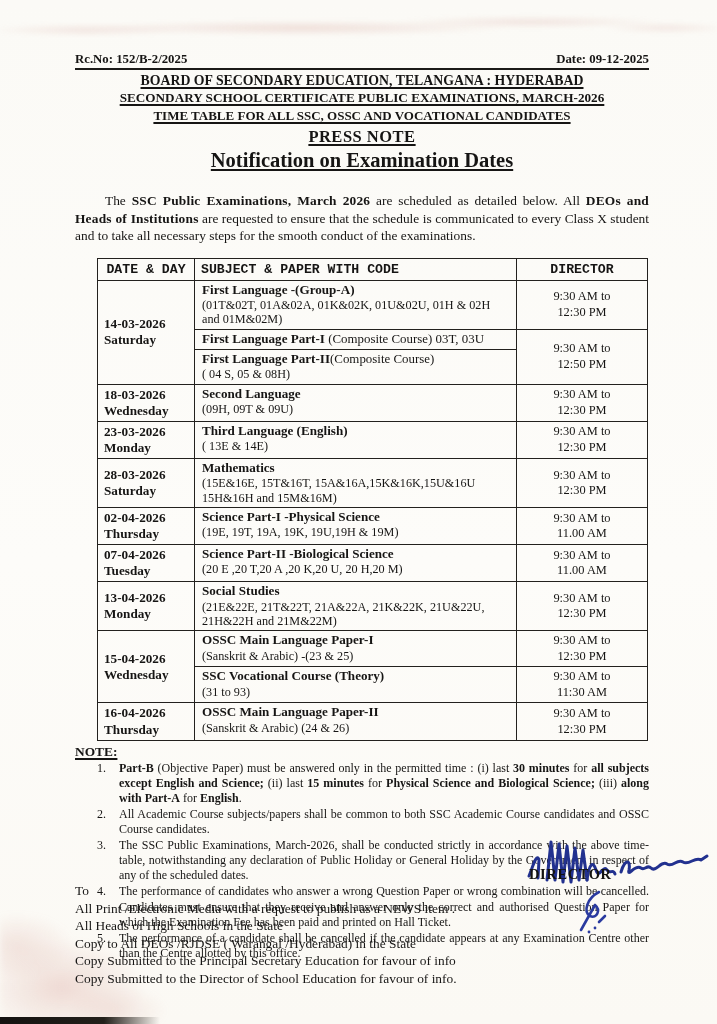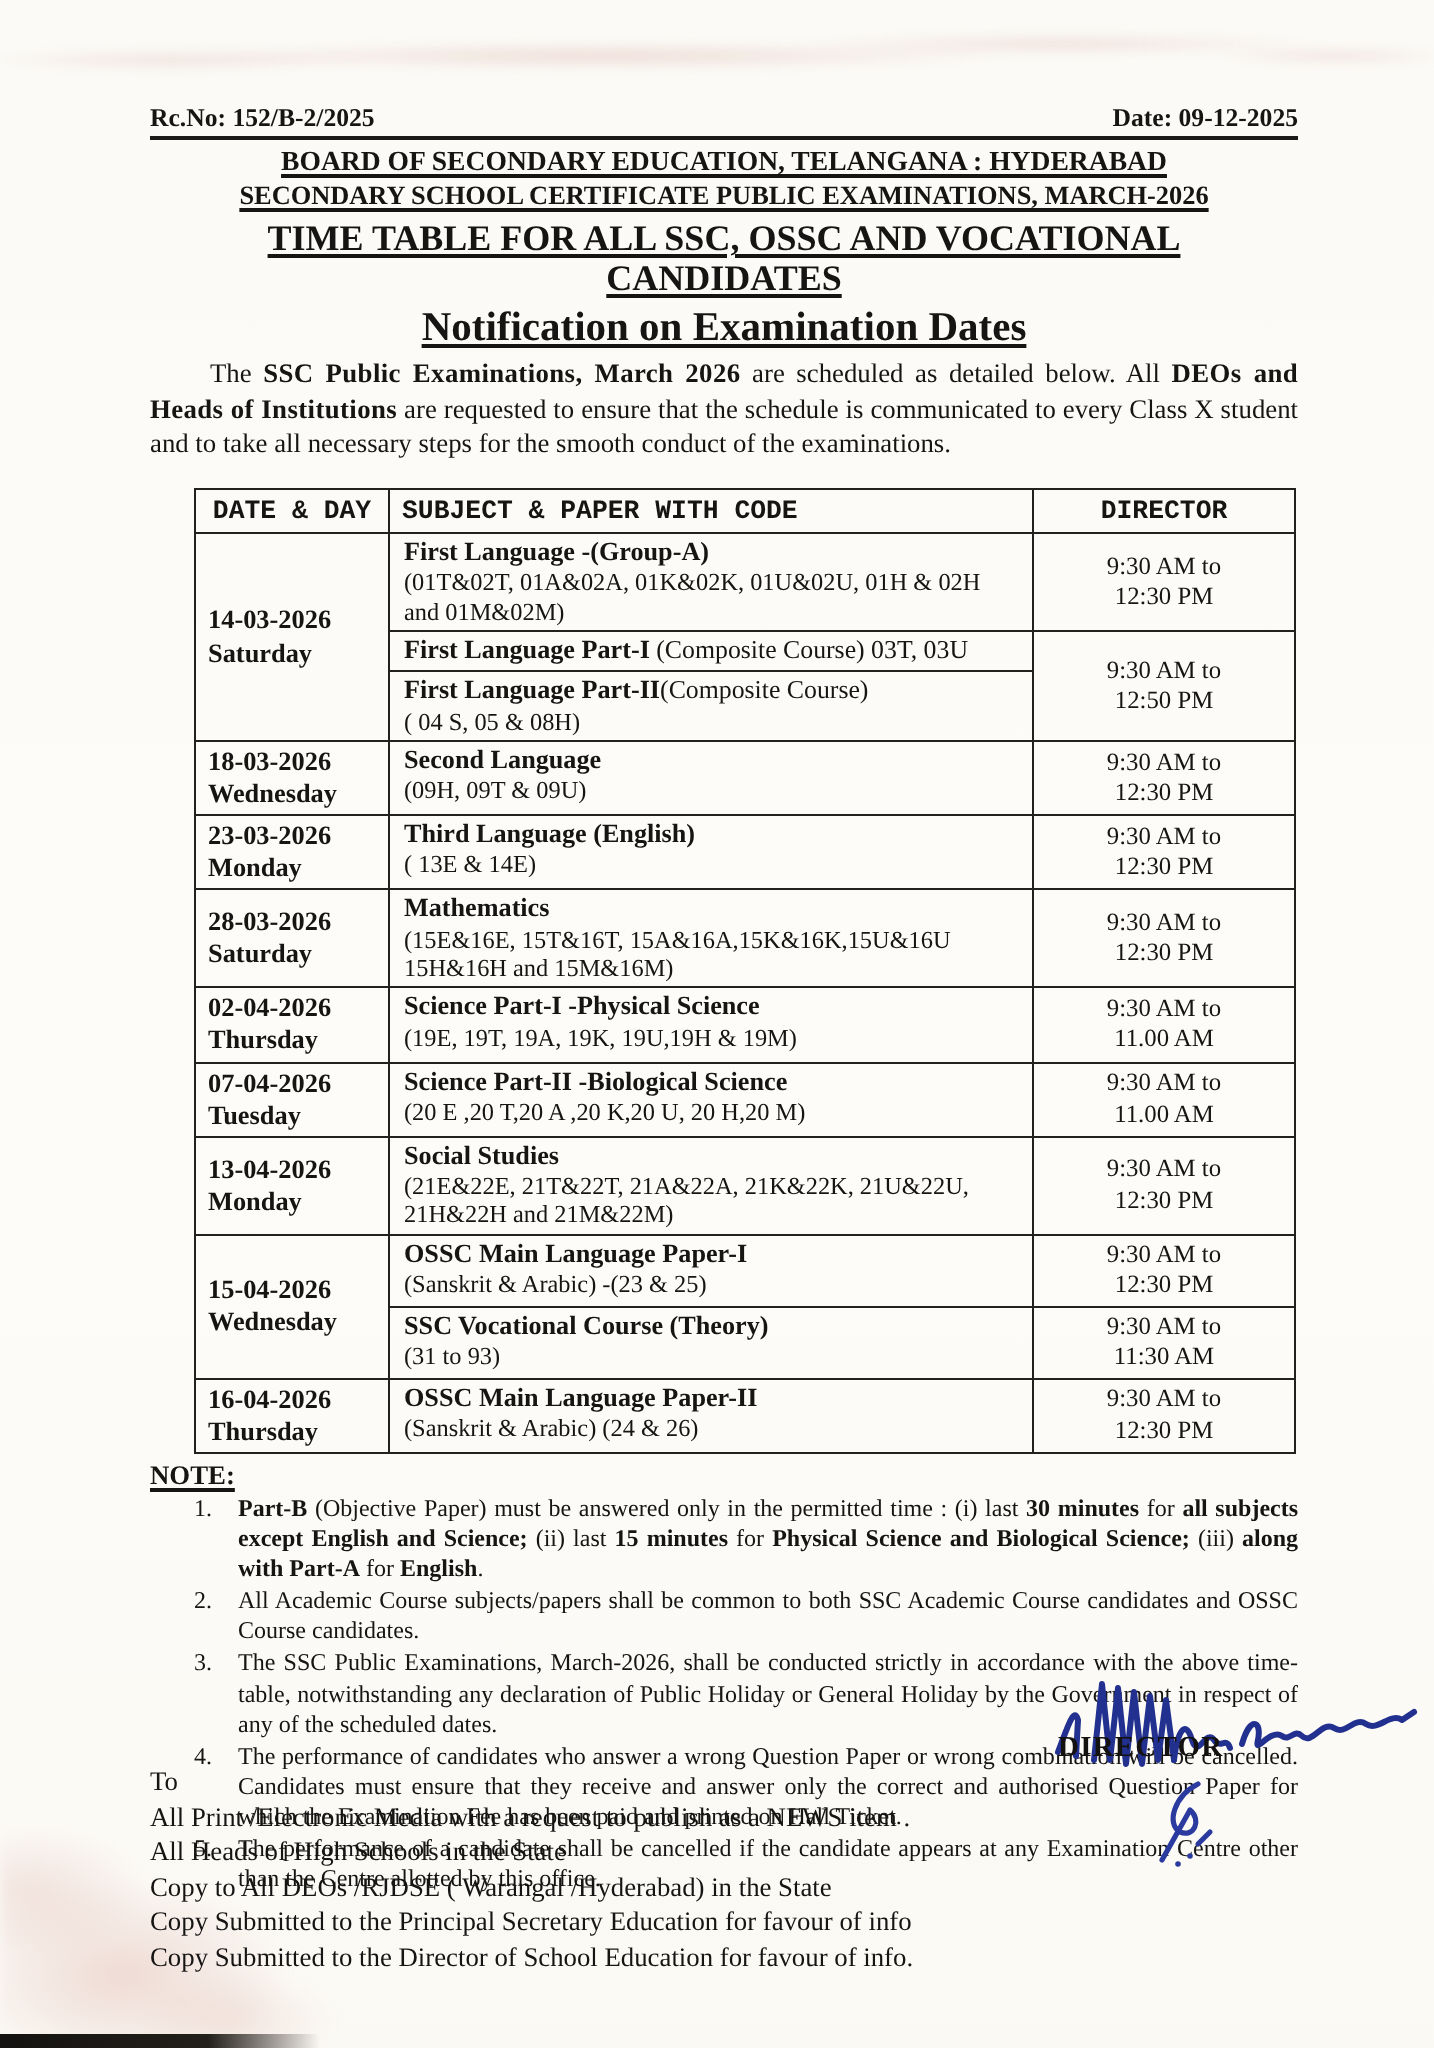--- a/index.html
+++ b/index.html
@@ -33,26 +33,26 @@
 
   .content{padding:0 68px 0 75px;}
 
   .ref-row{display:flex;justify-content:space-between;align-items:flex-end;
     margin-top:52px;border-bottom:2px solid #1b1a18;padding-bottom:1px;
     font-weight:bold;font-size:12.8px;}
 
   .hline{text-align:center;font-weight:bold;margin-top:3px;line-height:1.12;}
   .h-board{font-size:13.8px;}
   .h-exam{font-size:13.2px;}
-  .h-tt{font-size:18px;}
+  .h-tt{font-size:13px;}
   .hline span{text-decoration:underline;text-decoration-thickness:1.5px;text-underline-offset:2px;}
   .h-press{font-size:16.5px;margin-top:4px;letter-spacing:0.5px;}
   .h-notif{font-size:20.5px;margin-top:3px;}
 
-  .intro{margin-top:3px;font-size:13.4px;line-height:1.3;text-align:justify;text-indent:30px;}
+  .intro{margin-top:20px;font-size:13.4px;line-height:1.3;text-align:justify;text-indent:30px;}
   .intro b{letter-spacing:0.2px;}
 
   table.tt{border-collapse:collapse;margin:4px 0 0 22px;width:551px;table-layout:fixed;}
   table.tt th,table.tt td{border:1.6px solid #23211e;}
   table.tt th{font-size:13.2px;padding:3px 6px;font-family:Liberation Mono, monospace;}
   th.c-date{width:84px;text-align:center;}
   th.c-subj{text-align:left;}
   th.c-time{width:118px;text-align:center;}
   td.c-date{font-weight:bold;font-size:13.2px;vertical-align:middle;padding:2px 3px 2px 6px;line-height:1.22;}
   td.c-subj{vertical-align:top;padding:1px 6px 2px 7px;font-size:12.9px;line-height:1.18;}
@@ -84,20 +84,21 @@
   <div class="content">
 
     <div class="ref-row">
       <span>Rc.No: 152/B-2/2025</span>
       <span>Date: 09-12-2025</span>
     </div>
 
     <div class="hline h-board"><span>BOARD OF SECONDARY EDUCATION, TELANGANA : HYDERABAD</span></div>
     <div class="hline h-exam"><span>SECONDARY SCHOOL CERTIFICATE PUBLIC EXAMINATIONS, MARCH-2026</span></div>
     <div class="hline h-tt"><span>TIME TABLE FOR ALL SSC, OSSC AND VOCATIONAL  CANDIDATES</span></div>
+    <div class="hline h-press"><span>PRESS NOTE</span></div>
     <div class="hline h-notif"><span>Notification on Examination Dates</span></div>
 
     <p class="intro"><span>The </span><b>SSC Public Examinations, March 2026</b><span> are scheduled as detailed below. All </span><b>DEOs and Heads of Institutions</b><span> are requested to ensure that the schedule is communicated to every Class X student and to take all necessary steps for the smooth conduct of the examinations.</span></p>
 
     <table class="tt">
       <thead>
         <tr>
           <th class="c-date">DATE &amp; DAY</th>
           <th class="c-subj">SUBJECT &amp; PAPER WITH CODE</th>
           <th class="c-time">DIRECTOR</th>

